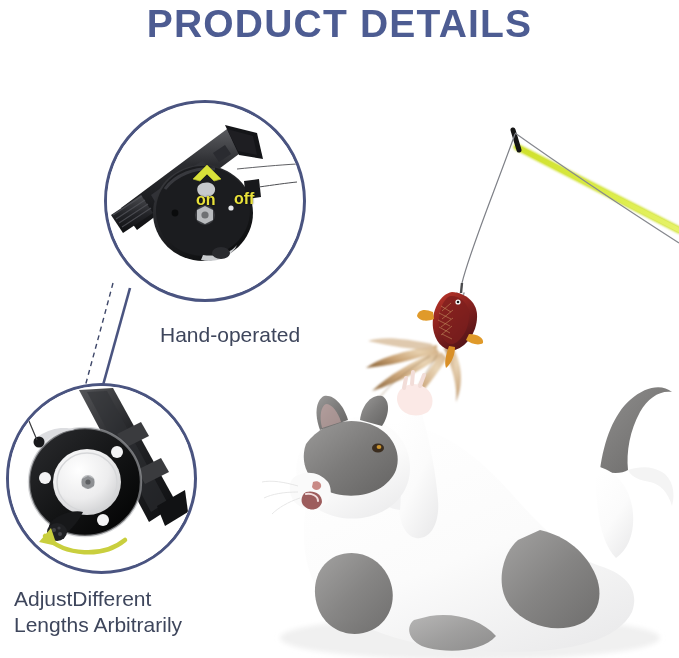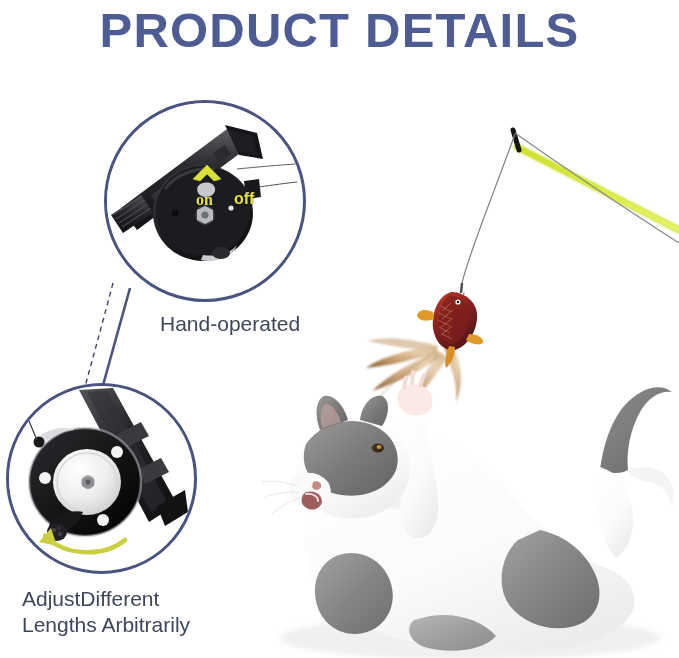--- a/index.html
+++ b/index.html
@@ -17,21 +17,21 @@
   }
 
   
   .page-title {
     position: absolute;
     top: 2px;
     left: 0;
     width: 679px;
     text-align: center;
     font-family: "Liberation Sans", sans-serif;
-    font-size: 49px;
+    font-size: 39px;
     font-weight: bold;
     letter-spacing: 1.2px;
     color: #4d5c92;
     white-space: nowrap;
   }
 
   
   .callout-circle {
     position: absolute;
     border-radius: 50%;
@@ -70,44 +70,44 @@
   .caption {
     position: absolute;
     font-family: "Liberation Sans", sans-serif;
     color: #3e465c;
     font-size: 21px;
     line-height: 26px;
     white-space: pre-line;
   }
   #caption-hand {
     left: 160px;
-    top: 311px;
+    top: 322px;
   }
   #caption-adjust {
-    left: 22px;
+    left: 14px;
     top: 586px;
   }
 
   
   .scene {
     position: absolute;
     left: 0; top: 0;
     width: 679px; height: 658px;
   }
 
   
   .switch-label {
     position: absolute;
     font-family: "Liberation Sans", sans-serif;
     font-weight: bold;
     font-size: 16px;
     color: #e8e13a;
     text-shadow: 0 0 2px rgba(0,0,0,0.8);
   }
-  #label-on  { left: 196px; top: 191px; font-family: Liberation Serif, serif; }
+  #label-on  { left: 196px; top: 191px; }
   #label-off { left: 234px; top: 190px; }
 </style>
 </head>
 <body>
 
 <div id="page">
 
   <div class="page-title">PRODUCT DETAILS</div>
 
   <svg class="scene" viewBox="0 0 679 658" xmlns="http://www.w3.org/2000/svg">

